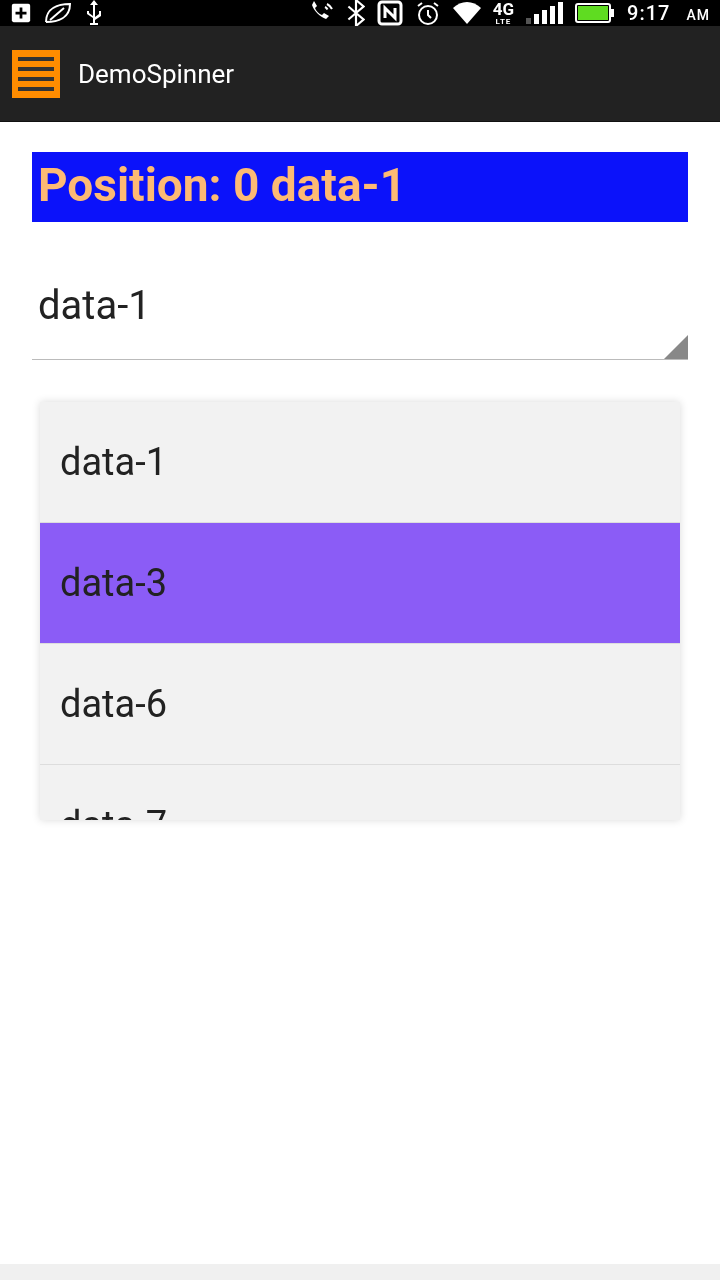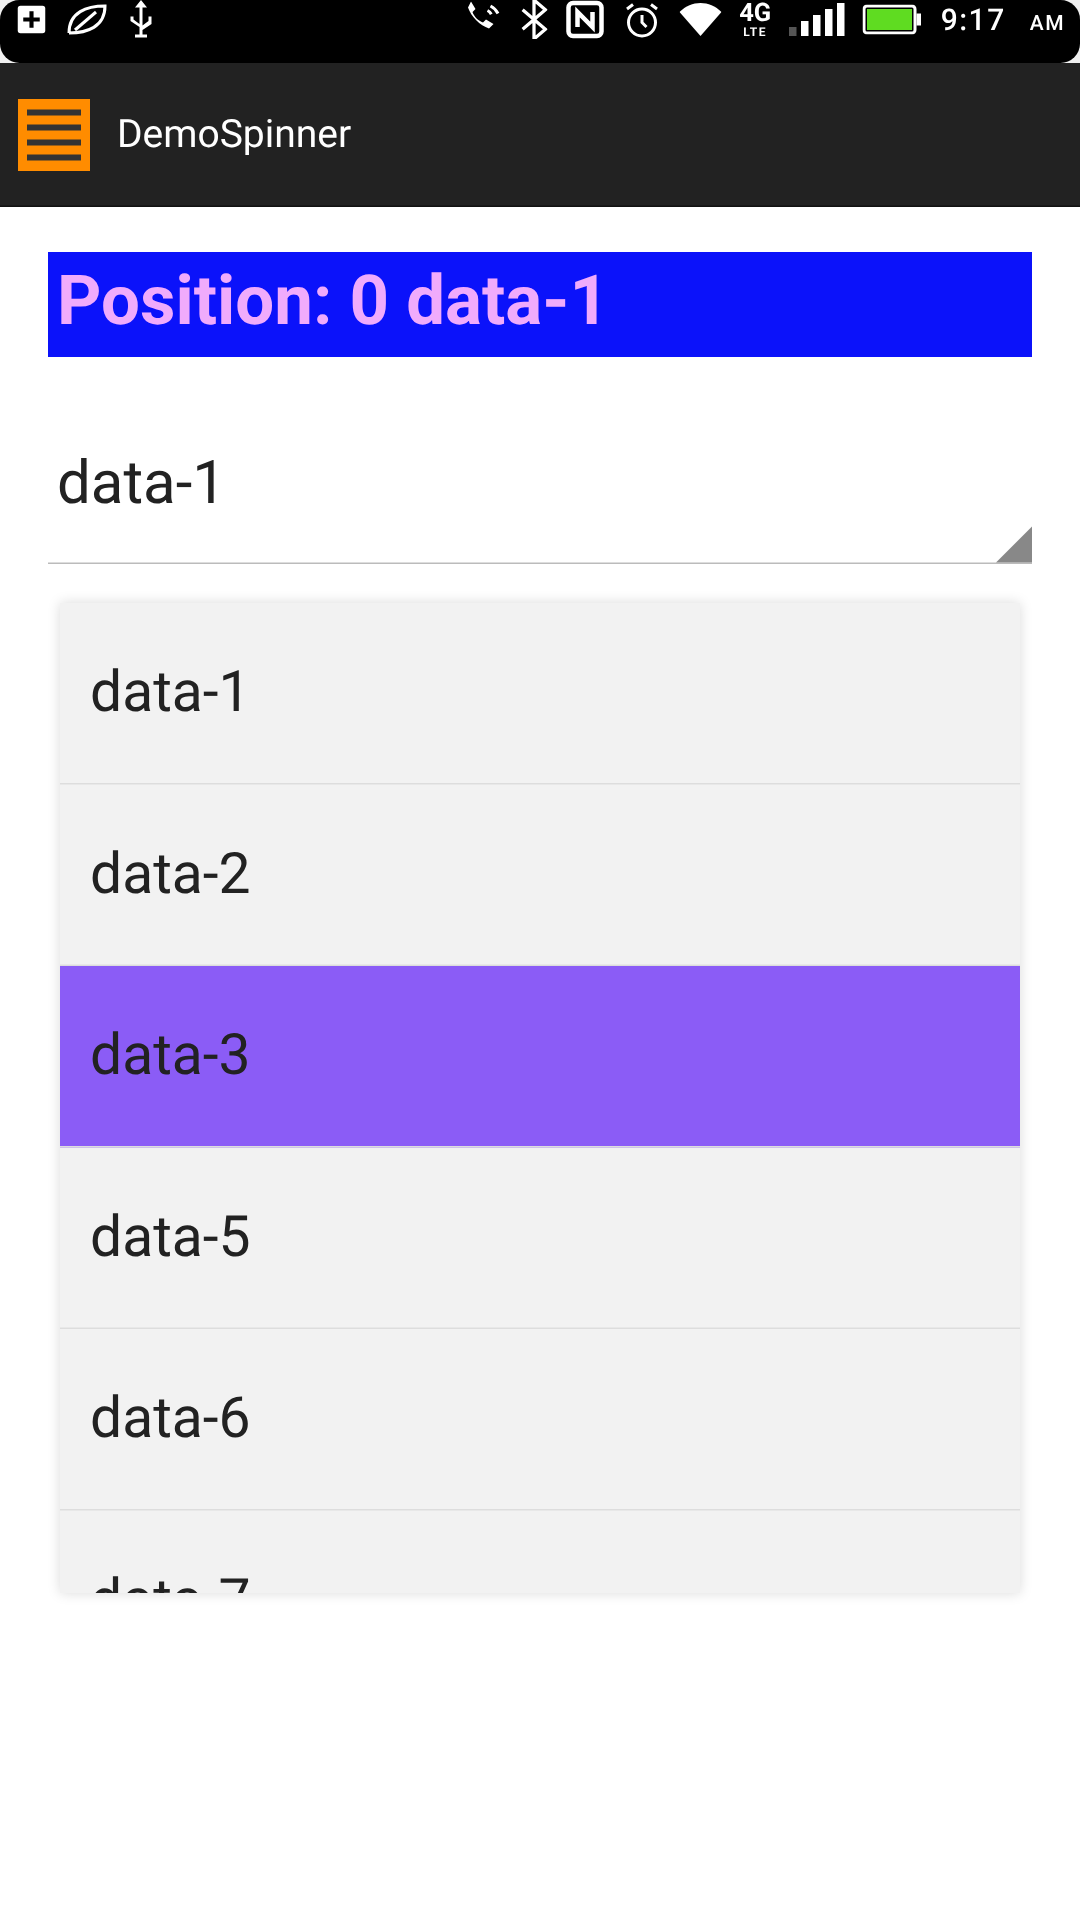--- a/index.html
+++ b/index.html
@@ -9,26 +9,25 @@
       background: #f0f0f0;
       font-family: Roboto, -apple-system, Helvetica, Arial, sans-serif;
       overflow: hidden;
     }
 
     
     .status-bar {
       display: flex;
       justify-content: space-between;
       align-items: flex-start;
-      height: 42px;
+      height: 26px;
       padding: 0 10px;
       background: #000;
       color: #fff;
       font-size: 20px;
-      border-radius: 13px;
     }
     .status-left, .status-right { display: flex; align-items: center; gap: 12px; }
     .status-icon { display: inline-flex; align-items: center; justify-content: center; }
     .clock { font-weight: 500; letter-spacing: 1px; display: flex; align-items: baseline; gap: 16px; }
     .clock small { font-size: 14px; }
 
     
     .action-bar {
       display: flex;
       align-items: center;
@@ -49,21 +48,21 @@
       padding: 6px;
     }
     .app-icon div { height: 4px; background:#333; }
     .app-title { color: #fff; font-size: 26px; font-weight: 400; }
 
     
     .content { padding: 30px 32px; background:#fff; height:calc(100% - 138px); }
 
     .position-banner {
       background: #0b12fa;
-      color: #f0abfc;
+      color: #fdba74;
       font-size: 46px;
       font-weight: 700;
       padding: 6px 6px 10px 6px;
       margin-bottom: 30px;
     }
 
     .spinner-closed {
       position: relative;
       font-size: 40px;
       padding: 30px 20px 30px 6px;
@@ -197,18 +196,16 @@
   <div class="position-banner">Position: 0  data-1</div>
 
   <div class="spinner-closed">
     <span>data-1</span>
   </div>
 
 </div>
 
 <div class="dropdown">
   <div class="dropdown-item">data-1</div>
-  <div class="dropdown-item">data-2</div>
   <div class="dropdown-item highlight">data-3</div>
-  <div class="dropdown-item">data-5</div>
   <div class="dropdown-item">data-6</div>
   <div class="dropdown-item last">data-7</div>
 </div>
 
 </body></html>

